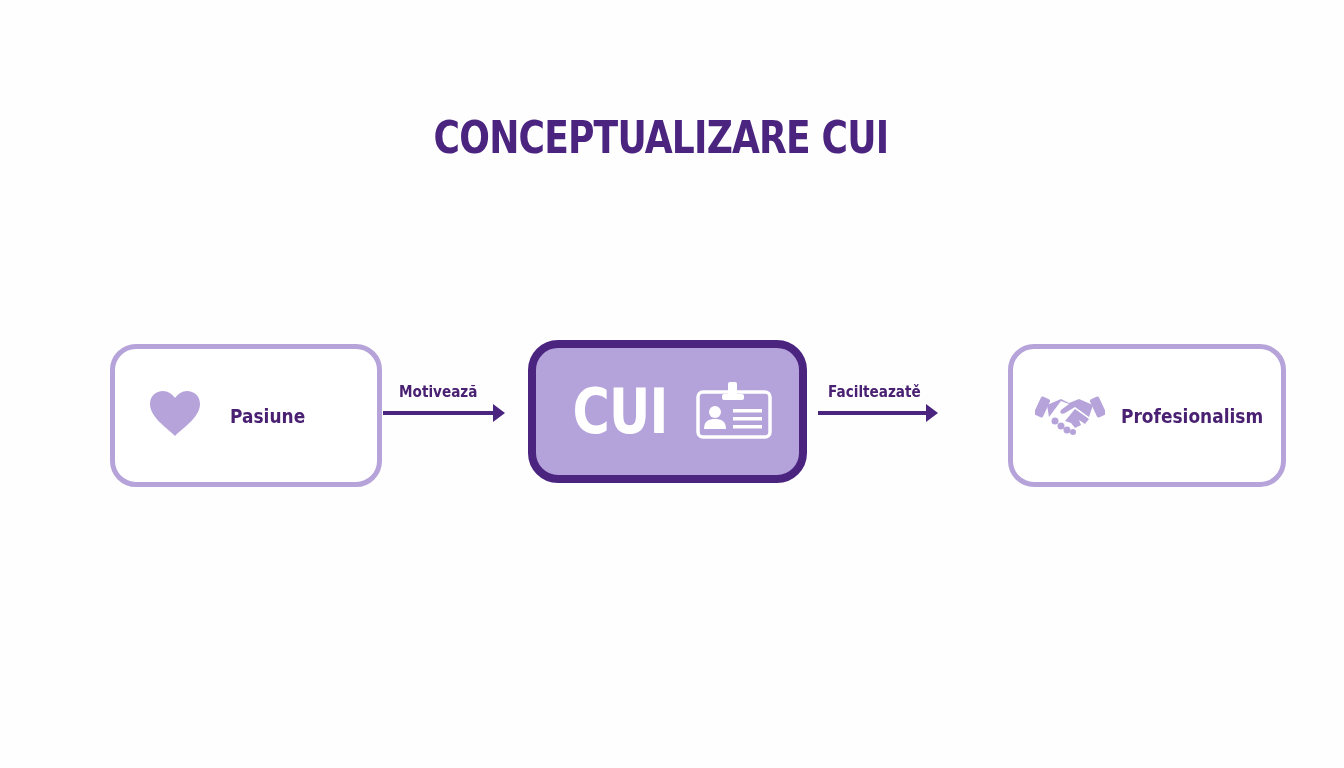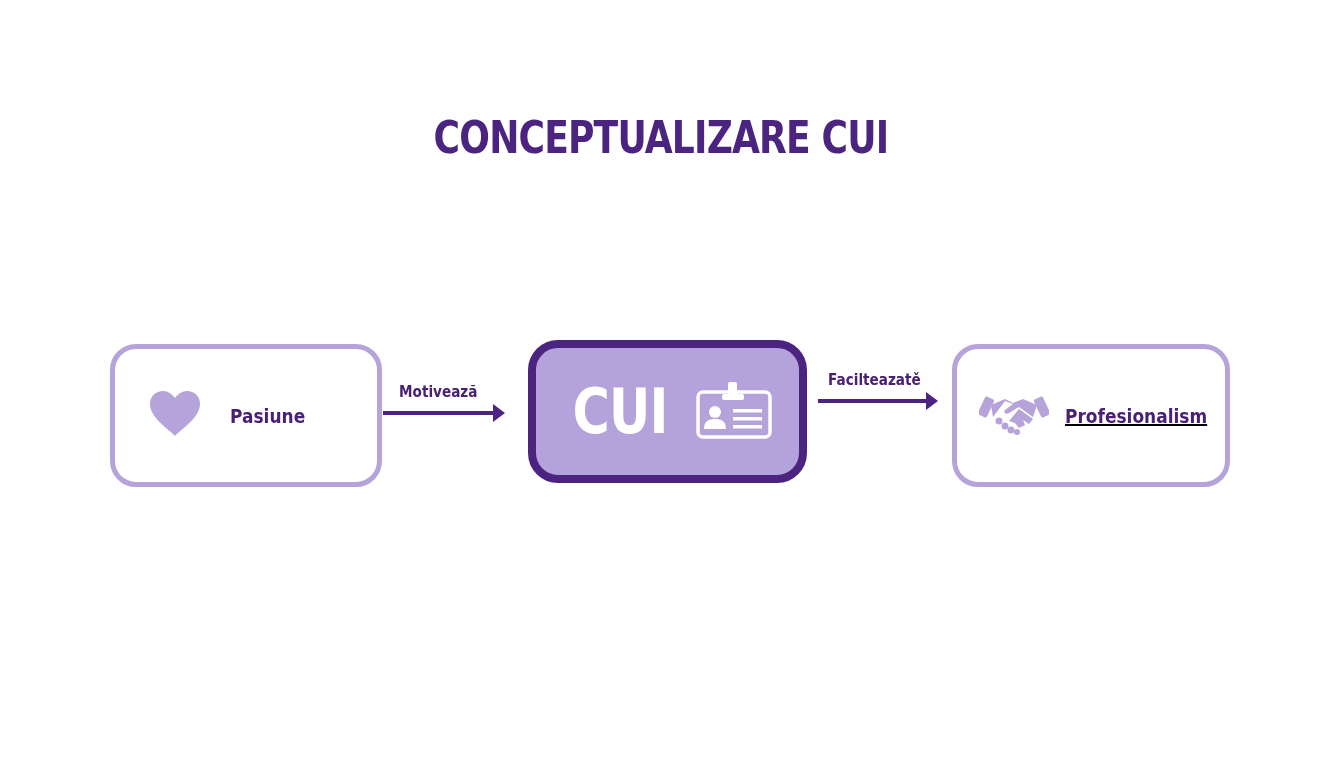--- a/index.html
+++ b/index.html
@@ -18,21 +18,21 @@
     }
     .box.side {
       border: 5px solid #b6a3d9; background: #ffffff; height: 143px;
     }
     .box.center {
       left: 528px; top: 340px; width: 279px; height: 143px;
       border: 8px solid #4b2480; background: #b4a2da; border-radius: 30px;
       justify-content: center;
     }
     #box-left { left: 110px; top: 344px; width: 272px; }
-    #box-right { left: 952px; top: 344px; width: 278px; text-decoration: underline; }
+    #box-right { left: 1008px; top: 344px; width: 278px; }
 
     .box-label {
       font-family: "DejaVu Sans", sans-serif; font-weight: bold; font-size: 20px;
       color: #4a2172; transform: scaleX(0.85); transform-origin: left center;
       white-space: nowrap;
     }
     #box-left .icon { margin-left: 33px; margin-right: 28px; }
     #box-right .icon { margin-left: 22px; margin-right: 16px; }
 
     .cui-label {
@@ -48,21 +48,21 @@
       transform-origin: left center;
     }
     .arrow { position: absolute; height: 4px; background: #4b2480; }
     .arrow::after {
       content: ""; position: absolute; right: -10px; top: -7px;
       border-left: 12px solid #4b2480; border-top: 9px solid transparent; border-bottom: 9px solid transparent;
     }
     #conn-1 { left: 383px; top: 380px; width: 125px; height: 40px; }
     #conn-1 .conn-label { position: absolute; left: 16px; top: 2px; }
     #conn-1 .arrow { left: 0; top: 31px; width: 112px; }
-    #conn-2 { left: 818px; top: 368px; width: 125px; height: 40px; }
+    #conn-2 { left: 818px; top: 380px; width: 125px; height: 40px; }
     #conn-2 .conn-label { position: absolute; left: 10px; top: 2px; }
     #conn-2 .arrow { left: 0; top: 31px; width: 110px; }
   </style>
 </head>
 <body>
 
 <div class="title">CONCEPTUALIZARE CUI</div>
 
 <div class="box side" id="box-left">
   <span class="icon">

